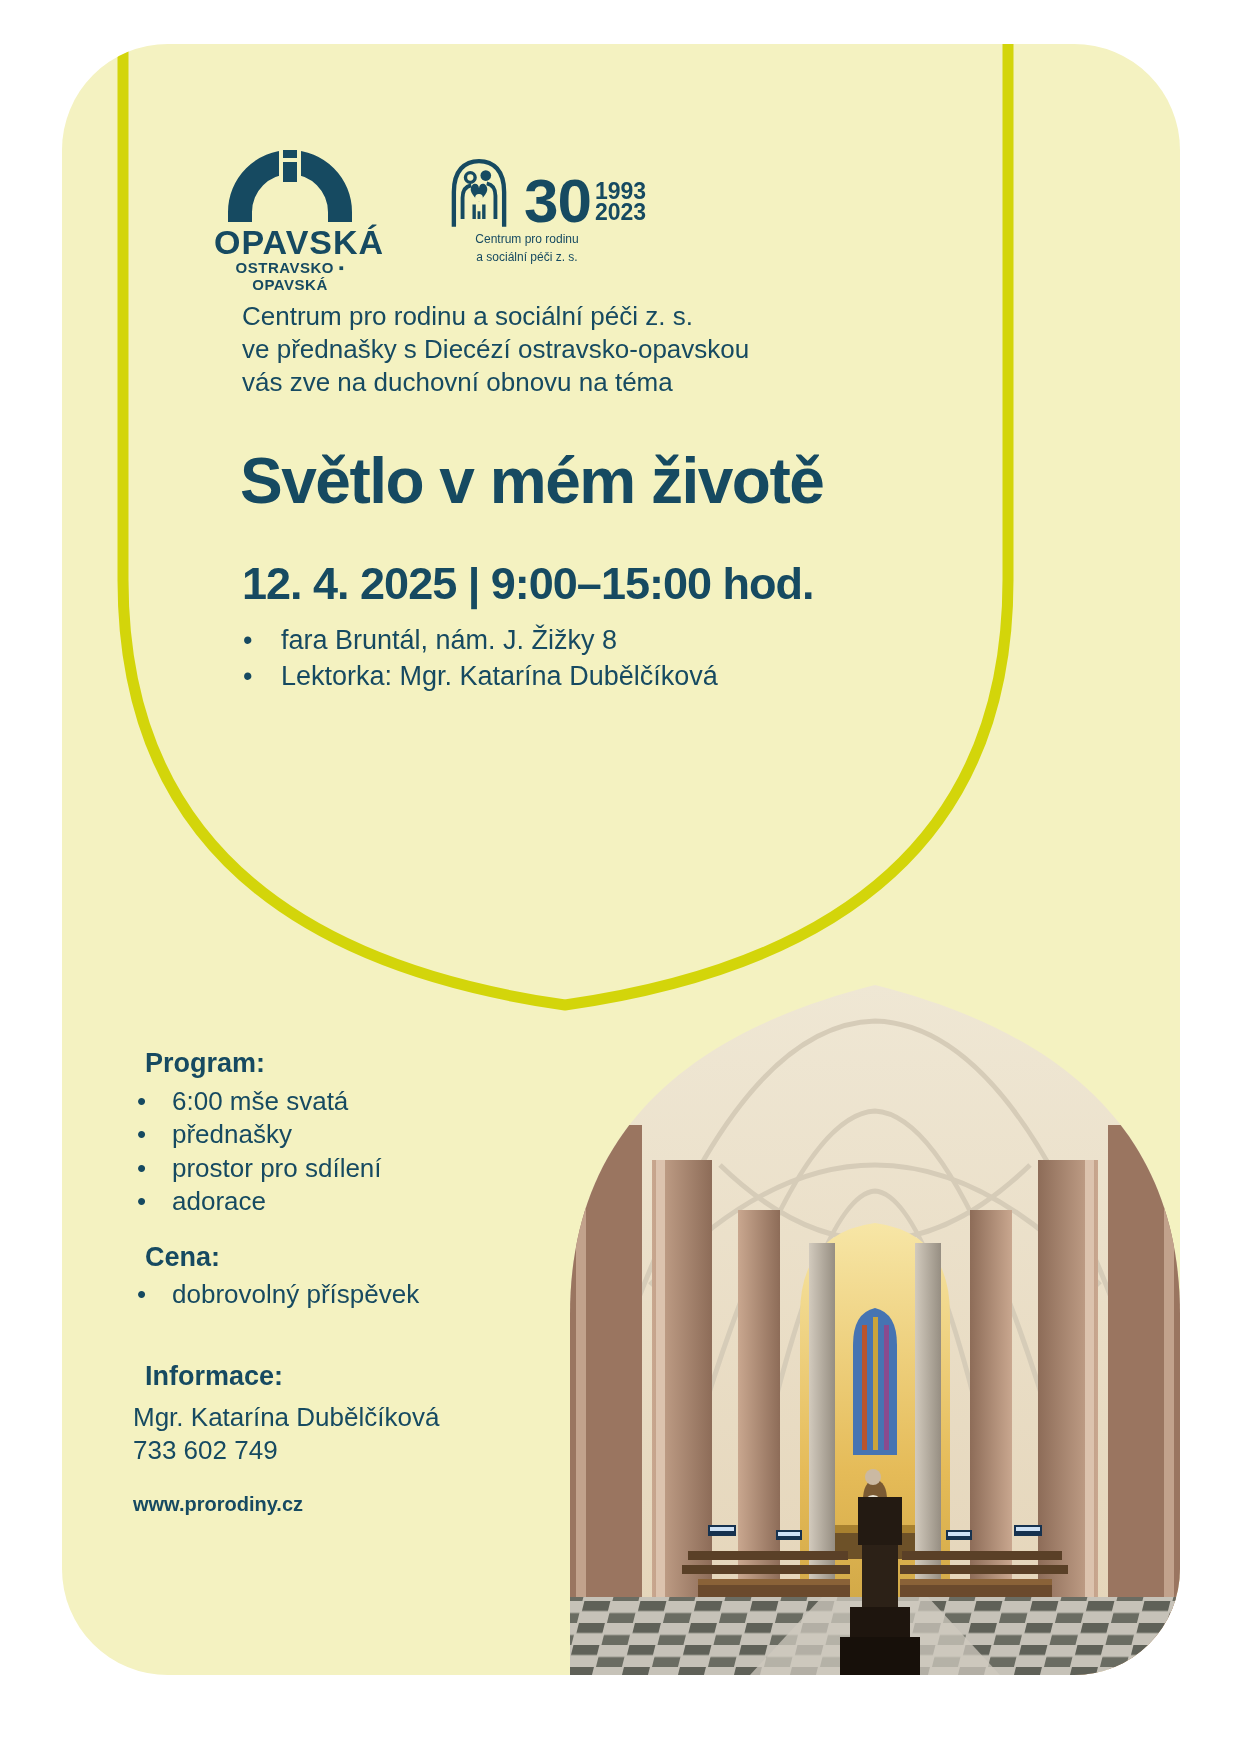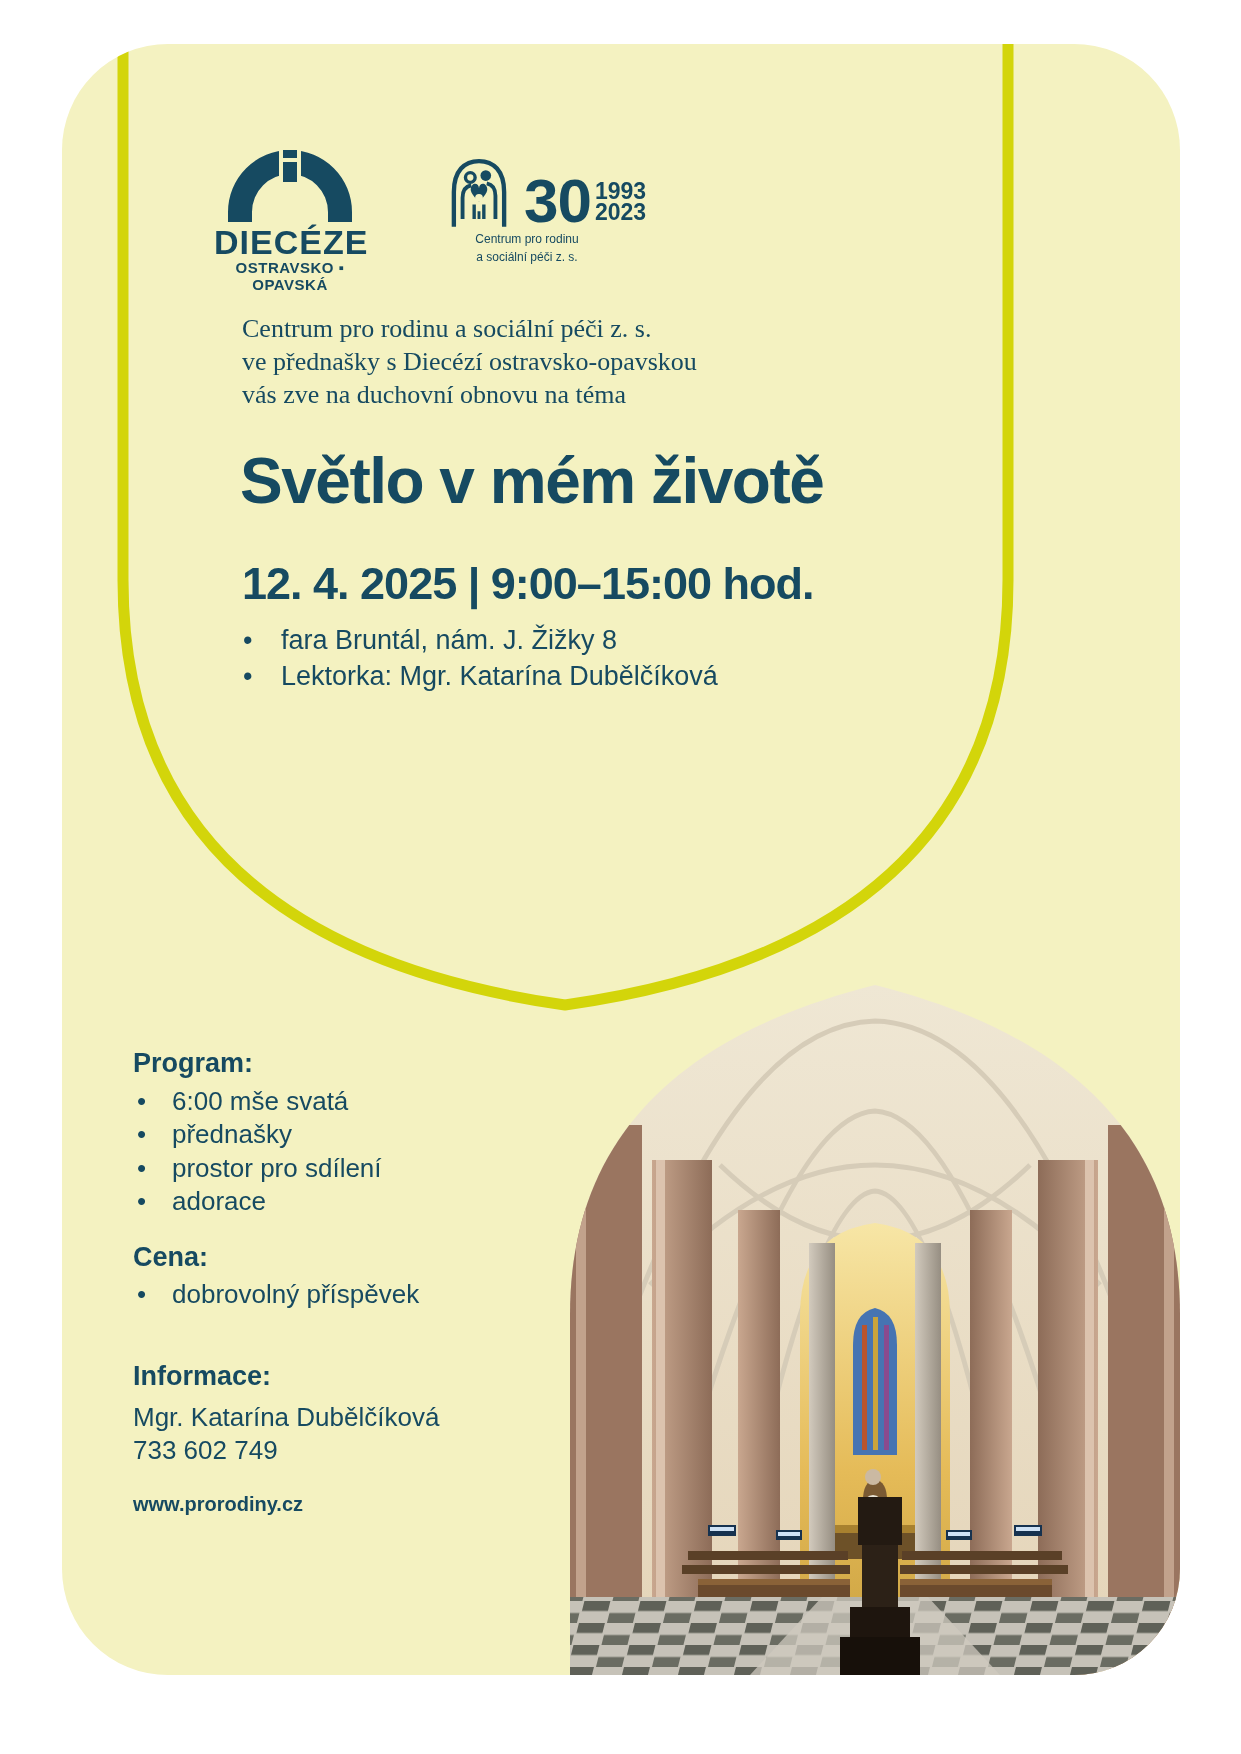--- a/index.html
+++ b/index.html
@@ -17,32 +17,32 @@
 
   .anniv{position:absolute;left:388px;top:108px;width:260px;}
   .anniv-row{display:flex;align-items:center;}
   .family-arch{display:block;margin-top:5px;}
   .anniv-30{font-size:62px;font-weight:bold;line-height:52px;margin-left:16px;margin-top:22px;letter-spacing:-1px;}
   .anniv-years{margin-left:4px;margin-top:24px;font-size:23px;font-weight:bold;line-height:21px;}
   .anniv-org{width:210px;margin-left:-28px;margin-top:3px;text-align:center;
              font-size:12px;font-weight:normal;line-height:18px;}
 
   
-  .intro{position:absolute;left:180px;top:268px;font-size:26px;line-height:33px;font-family:Liberation Serif, serif;}
+  .intro{position:absolute;left:180px;top:256px;font-size:26px;line-height:33px;}
   .title{position:absolute;left:178px;top:400px;margin:0;font-size:64px;font-weight:bold;
          letter-spacing:-1.5px;}
   .datetime{position:absolute;left:180px;top:514px;font-size:45px;font-weight:bold;letter-spacing:-1px;}
   .details{position:absolute;left:181px;top:578px;font-size:27px;line-height:36px;}
   .details .row{display:flex;}
   .bullet{width:38px;}
   .leftcol-bullet{width:35px;}
 
   
   .leftcol{position:absolute;left:71px;top:1003px;font-size:26px;line-height:33.5px;width:430px;}
-  .head{font-size:27px;font-weight:bold;margin:0 0 4px 0;}
+  .head{font-size:27px;font-weight:bold;margin:0 0 4px 12px;}
   .group{margin-bottom:22px;}
   .group .row{display:flex;padding-left:4px;}
   .gap-lg{height:26px;}
   .contact-lines{margin-top:8px;line-height:33px;}
   .website{font-size:20px;font-weight:bold;margin-top:21px;}
 
   
   .photo{position:absolute;left:508px;top:941px;width:610px;height:690px;}
   .photo svg{display:block;}
 </style>
@@ -56,21 +56,21 @@
       <path d="M61,0 V536 Q61,898 503,961 Q946,898 946,536 V0" fill="none" stroke="#d3d50a" stroke-width="11" stroke-linejoin="miter"></path>
     </svg>
 
     <div class="diecese">
       <svg class="diecese-arch" width="124" height="72" viewBox="0 0 124 72" xmlns="http://www.w3.org/2000/svg">
         <path d="M0,72 V62 A62,62 0 0 1 124,62 V72 H100 V62 A38,38 0 0 0 24,62 V72 Z" fill="#164a61"></path>
         <rect x="51" y="-2" width="22" height="34" fill="#f4f2c1"></rect>
         <rect x="55" y="0" width="14" height="32" fill="#164a61"></rect>
         <rect x="53" y="8" width="18" height="4" fill="#f4f2c1"></rect>
       </svg>
-      <div class="diecese-title">DIECÉZE</div>
+      <div class="diecese-title">OPAVSKÁ</div>
       <div class="diecese-sub">OSTRAVSKO ▪ OPAVSKÁ</div>
     </div>
 
     <div class="anniv">
       <div class="anniv-row">
         <svg class="family-arch" width="58" height="70" viewBox="0 0 60 72" xmlns="http://www.w3.org/2000/svg">
           <path d="M4,72 V36 C4,14 15,4 30,4 C45,4 56,14 56,36 V72" fill="none" stroke="#164a61" stroke-width="4.5"></path>
           <circle cx="21" cy="21" r="5" fill="none" stroke="#164a61" stroke-width="3.5"></circle>
           <circle cx="37" cy="19" r="5.5" fill="#164a61"></circle>
           <path d="M30,46 C23,39 19,34 23,29 C26,25.5 30,28.5 30,32 C30,28.5 34,25.5 37,29 C41,34 37,39 30,46 Z" fill="#164a61"></path>

